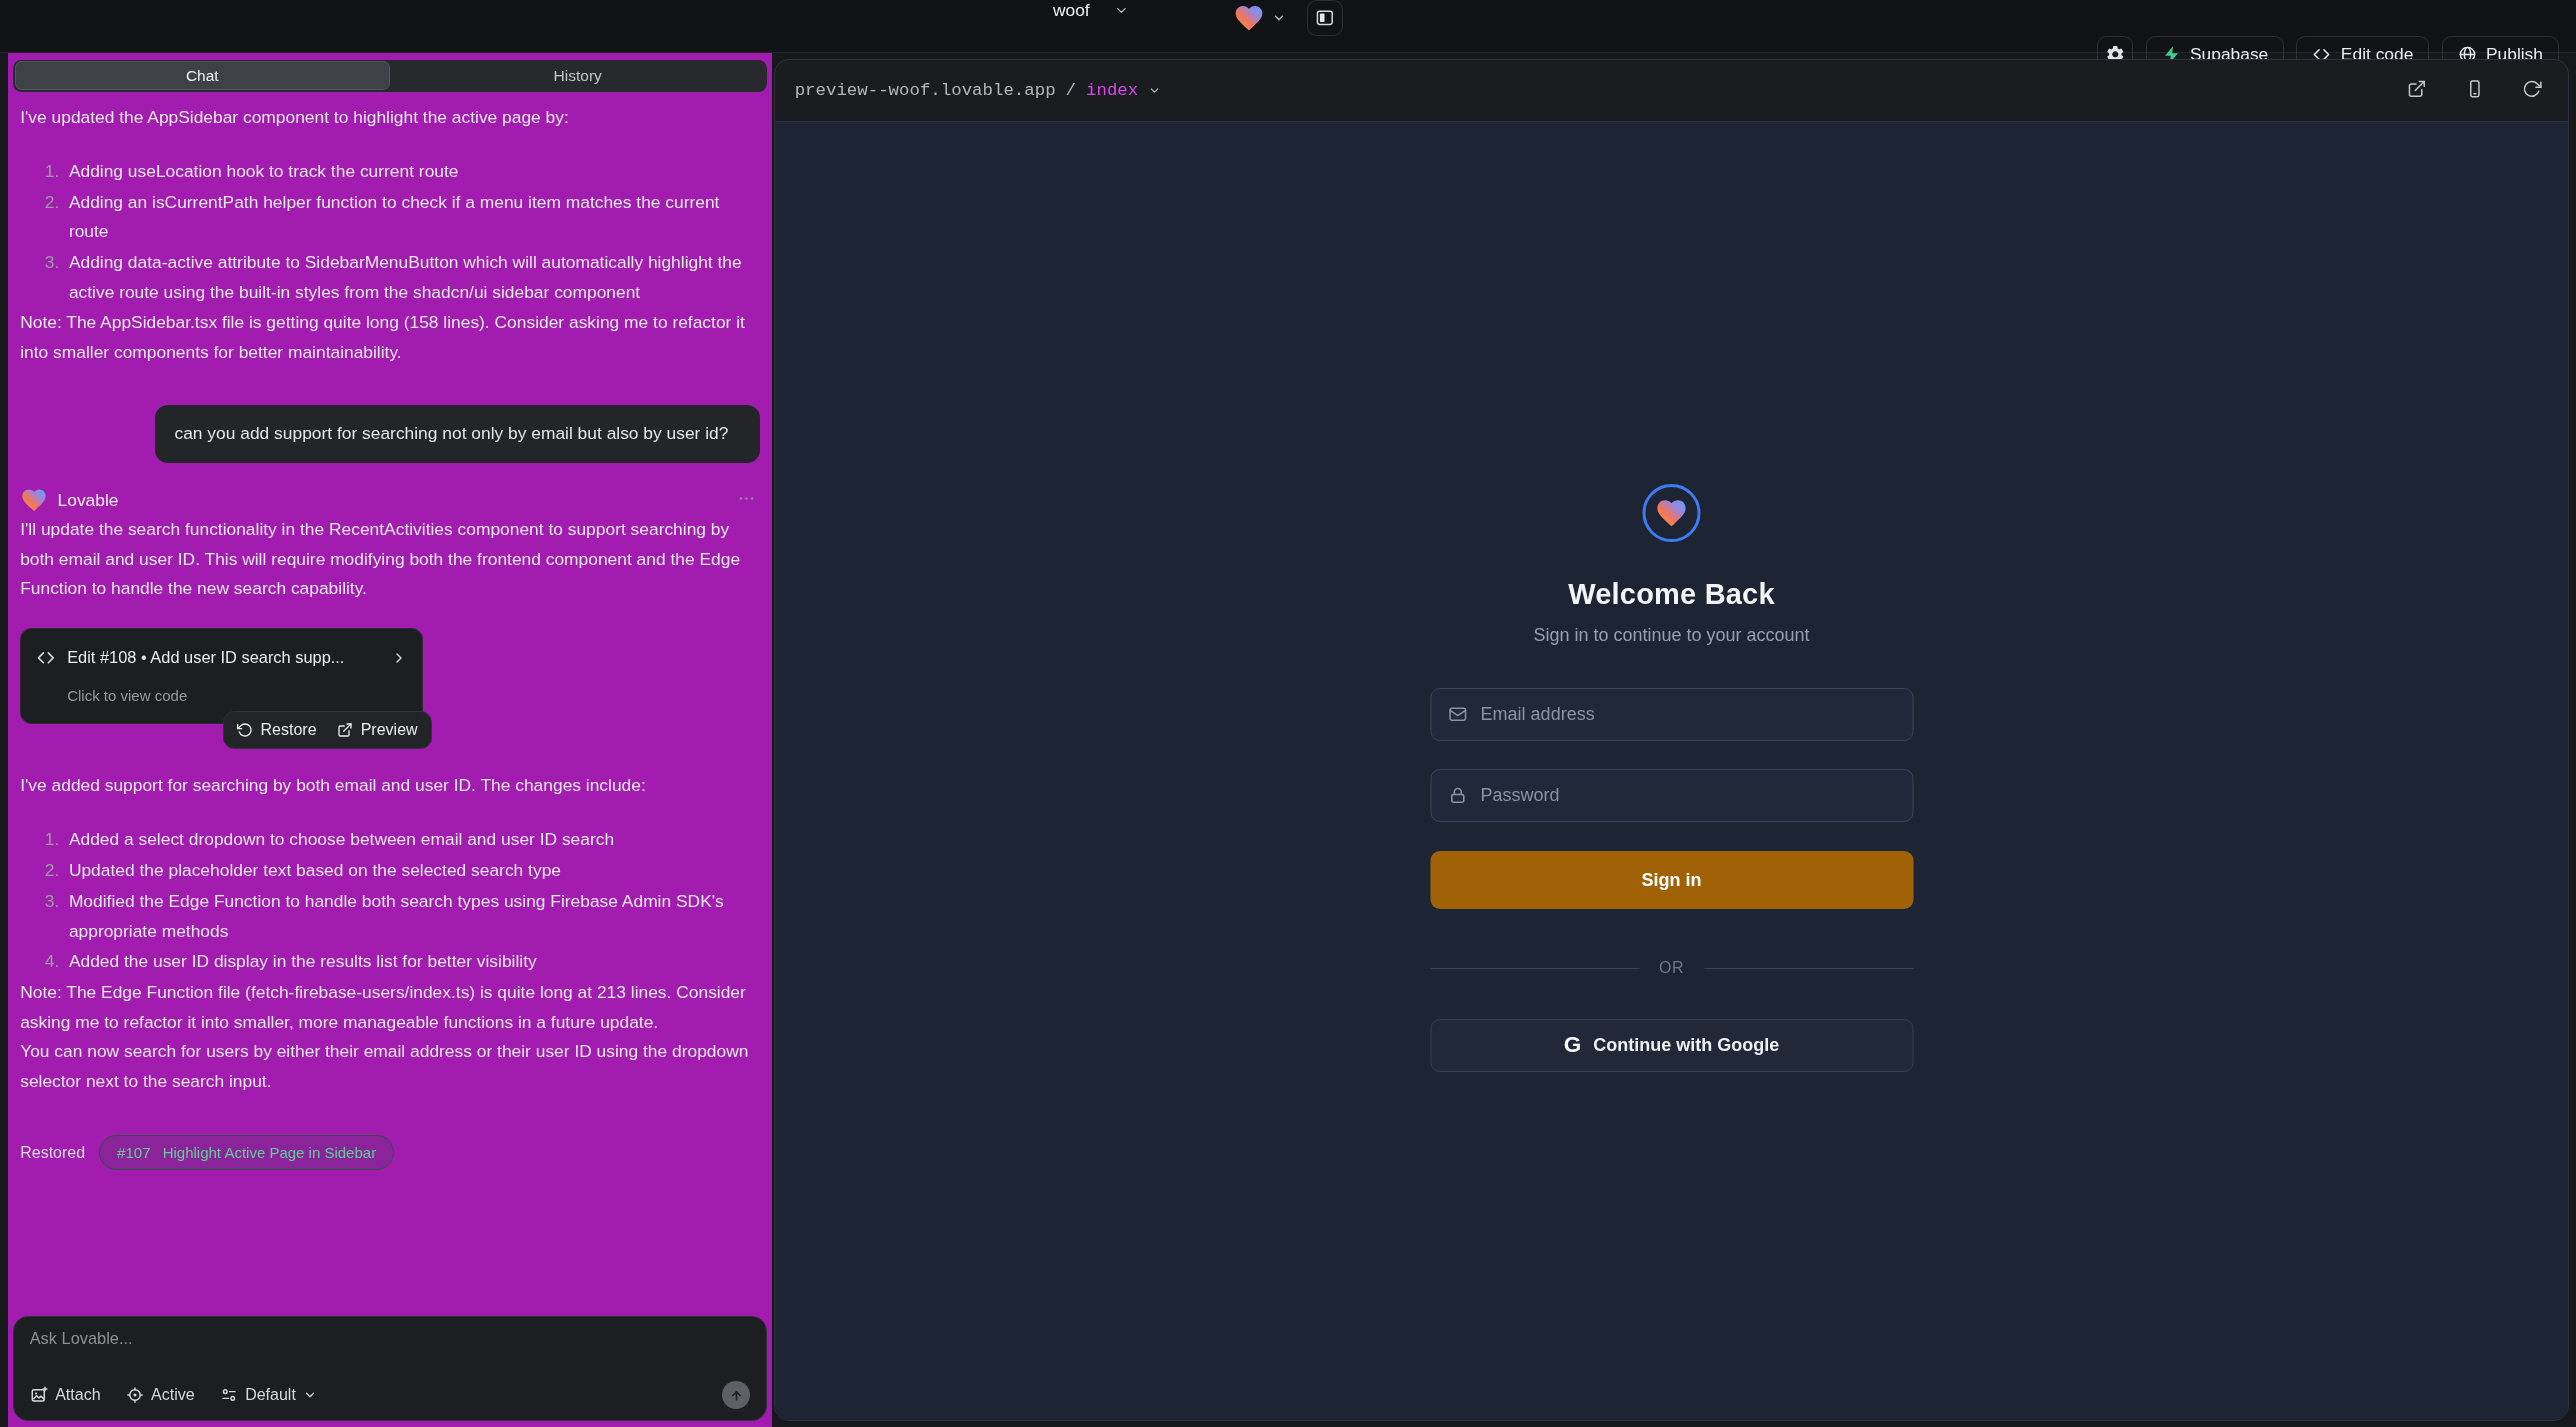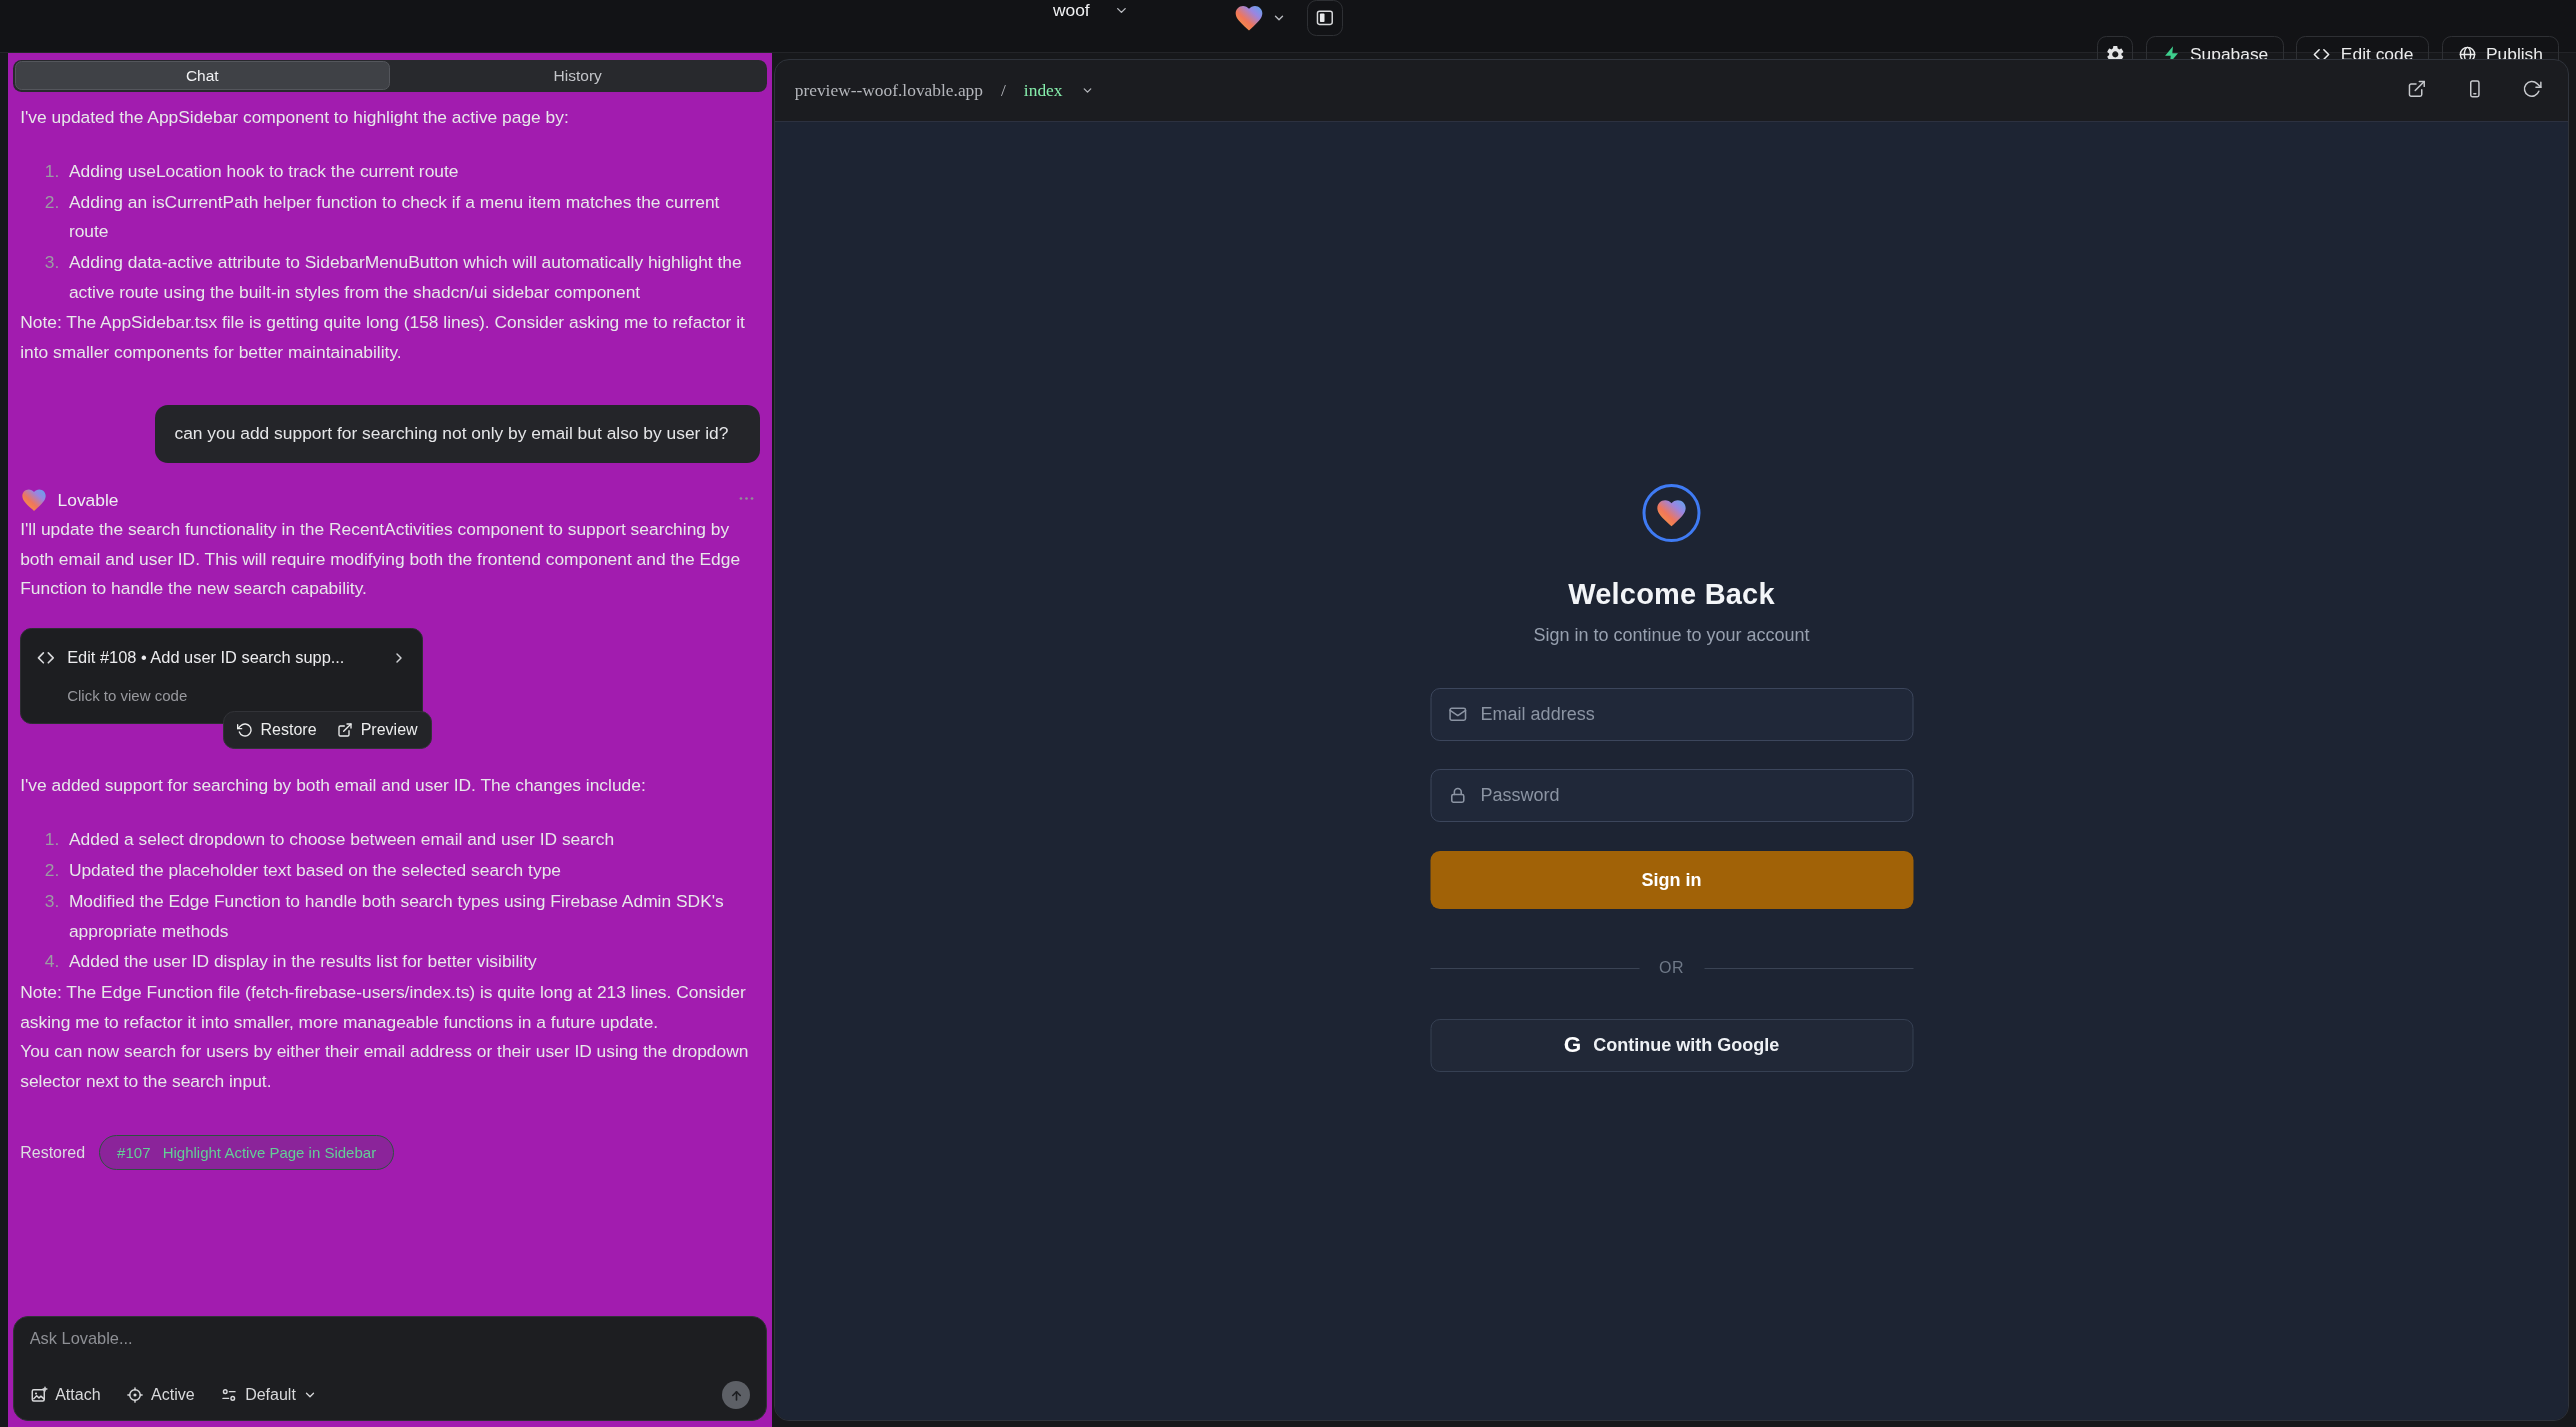--- a/index.html
+++ b/index.html
@@ -112,24 +112,24 @@
     border:none; display:flex; align-items:center; justify-content:center; color:#1d1e21; cursor:pointer;
   }
 
   
   .preview-window {
     position:absolute; left:774px; top:59px; width:1795px; bottom:6.6px;
     background:#1b1c20; border:0.9px solid #2f333b; border-radius:15px;
     display:flex; flex-direction:column; overflow:hidden;
   }
   .preview-header { flex:none; height:61px; display:flex; align-items:center; padding:0 24.4px 0 19.7px; }
-  .preview-url { display:flex; align-items:center; gap:18px; font-size:17.4px; cursor:pointer; background:none; border:none; font-family:Liberation Serif, serif; }
+  .preview-url { display:flex; align-items:center; gap:10px; font-size:17.4px; cursor:pointer; background:none; border:none; font-family:Liberation Mono, monospace; }
   .url-host { color:#b4b6bb; }
   .url-sep { color:#b4b6bb; }
-  .url-page { color:#86efac; font-weight:500; }
+  .url-page { color:#d946ef; font-weight:500; }
   .preview-actions { margin-left:auto; display:flex; align-items:center; gap:34px; color:#c7c9cd; }
   .pv-iconbtn { background:none; border:none; color:#c7c9cd; cursor:pointer; padding:1.9px; }
 
   .preview-content { flex:1; position:relative; background:#1d2433; border-top:0.9px solid #2c3140; }
 
   .signin { position:absolute; left:50%; transform:translateX(-50%); top:362px; width:483px; display:flex; flex-direction:column; align-items:center; }
   .logo-ring {
     width:58px; height:58px; border:3.8px solid #3f7bf4; border-radius:50%;
     display:flex; align-items:center; justify-content:center;
   }

